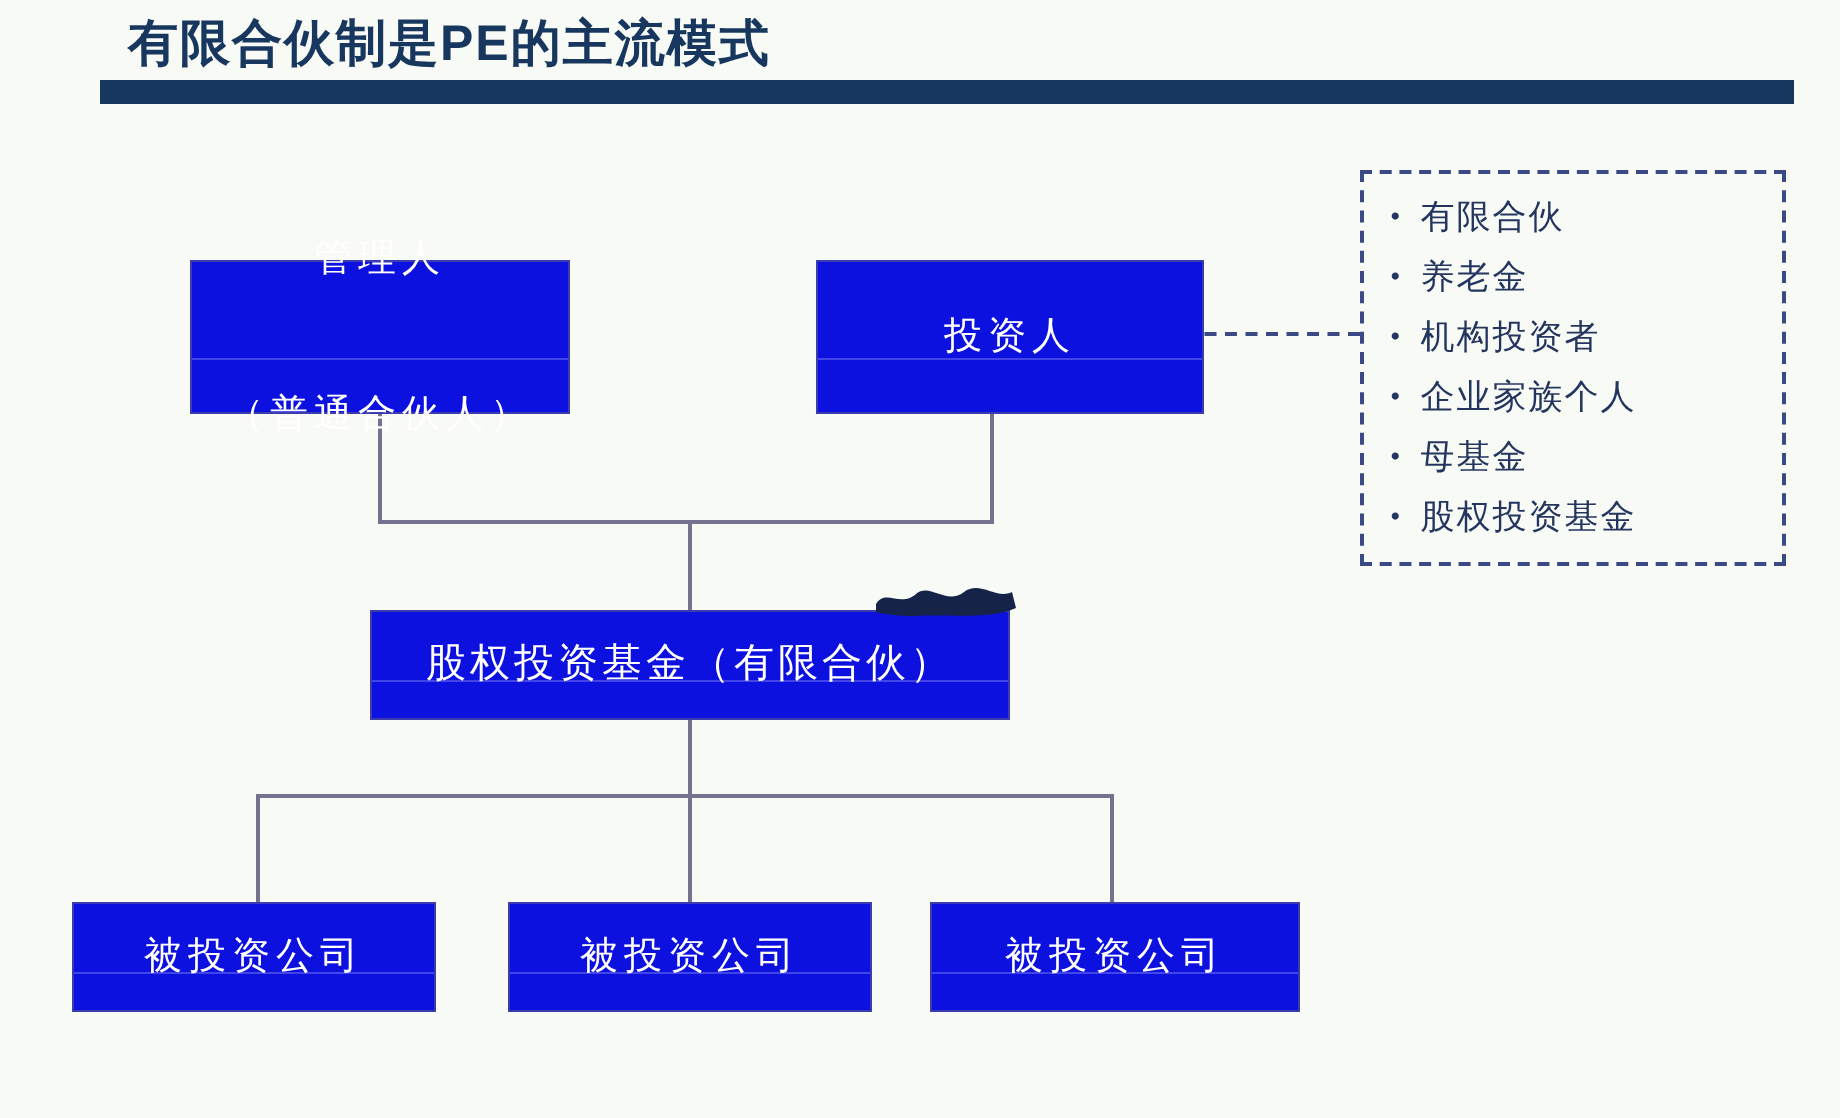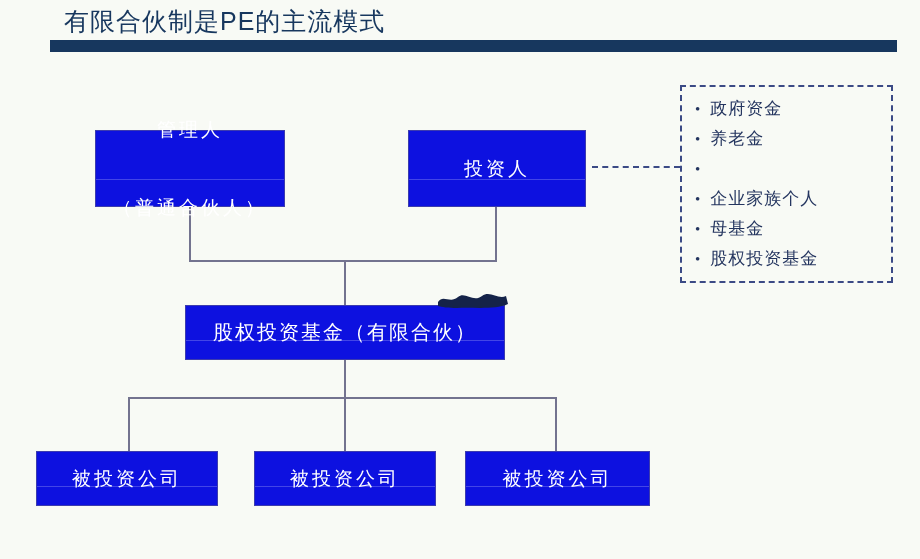--- a/index.html
+++ b/index.html
@@ -4,21 +4,21 @@
 <style>
   html,body{margin:0;padding:0;}
   body{font-family:"Liberation Serif", serif; background:#ffffff;}
   .stage{
     position:relative; width:920px; height:559px; overflow:hidden;
     background:var(--background,#f8faf5);
   }
   .slide-title{
     position:absolute; left:64px; top:5px;
     font-family:"Liberation Sans", sans-serif;
-    font-weight:normal; font-size:25px; letter-spacing:1px;
+    font-weight:bold; font-size:25px; letter-spacing:1px;
     color:var(--navy,#17375e);
   }
   .title-rule{
     position:absolute; left:50px; top:40px; width:847px; height:12px;
     background:var(--navy,#17375e);
   }
   .node{
     position:absolute;
     background:var(--boxBlue,#0d11e0);
     border:1px solid var(--boxBorder,#3c3cae);
@@ -26,21 +26,21 @@
     display:flex; flex-direction:column; align-items:center; justify-content:center;
     text-align:center; box-sizing:border-box;
     font-size:19px; letter-spacing:3px; line-height:1.55;
   }
   
   .node::after{
     content:""; position:absolute; left:0; right:0; top:64%; height:1px;
     background:rgba(255,255,255,0.22); pointer-events:none;
   }
   .node-manager {left:95px;  top:130px; width:190px; height:77px;gap:48px;}
-  .node-investor{left:408px; top:130px; width:178px; height:77px;}
+  .node-investor{left:408px; top:130px; width:194px; height:77px;}
   .node-fund    {left:185px; top:305px; width:320px; height:55px; font-size:20px; letter-spacing:2px;text-align:center;}
   .node-p1{left:36px;  top:451px; width:182px; height:55px;}
   .node-p2{left:254px; top:451px; width:182px; height:55px;}
   .node-p3{left:465px; top:451px; width:185px; height:55px;}
   .conn{position:absolute; background:var(--connector,#73738f);}
   .conn.v{width:2px;} .conn.h{height:2px;}
   .conn-m-down {left:189px; top:207px; height:55px;}
   .conn-i-down {left:495px; top:207px; height:55px;}
   .conn-top-h  {left:189px; top:260px; width:308px;}
   .conn-mid-in {left:344px; top:260px; height:46px;}
@@ -105,28 +105,29 @@
   <div class="node node-p2">
     <div>被投资公司</div>
   </div>
   <div class="node node-p3">
     <div>被投资公司</div>
   </div>
 
   <div class="sources-box">
     <div class="source-row">
       <span class="bullet">•</span>
-      <span>政府资金</span>
+      <span>有限合伙</span>
     </div>
     <div class="source-row">
       <span class="bullet">•</span>
       <span>养老金</span>
     </div>
     <div class="source-row">
       <span class="bullet">•</span>
+      <span>机构投资者</span>
     </div>
     <div class="source-row">
       <span class="bullet">•</span>
       <span>企业家族个人</span>
     </div>
     <div class="source-row">
       <span class="bullet">•</span>
       <span>母基金</span>
     </div>
     <div class="source-row">

